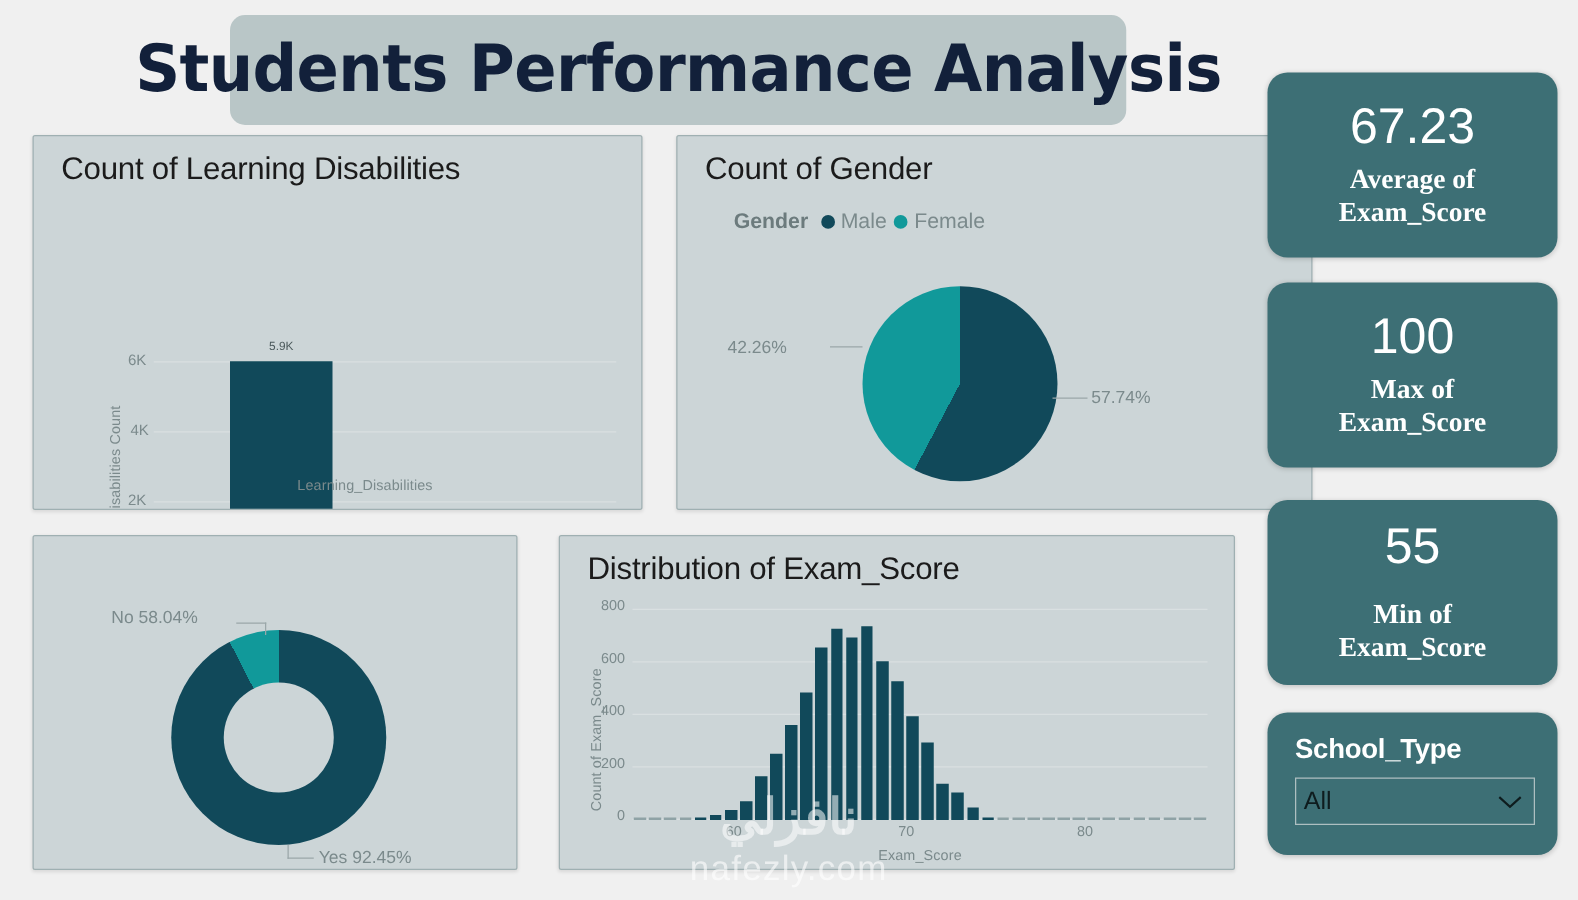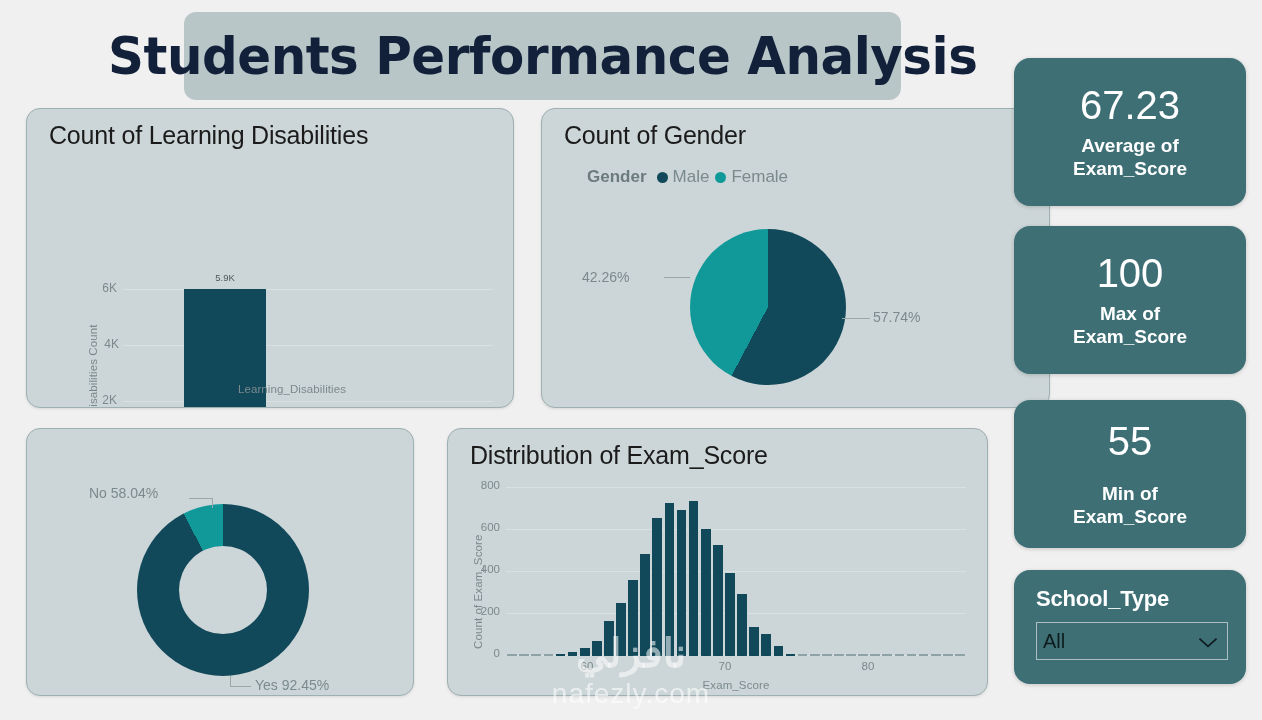--- a/index.html
+++ b/index.html
@@ -27,21 +27,21 @@
     color: #12203a;
     transform: scaleX(0.96);
     white-space: nowrap;
   }
 
   
   .viz {
     position: absolute;
     background: #ccd5d7;
     border: 1px solid #9fb0b2;
-    border-radius: 14px;
+    border-radius: 2px;
     box-shadow: 0 1px 3px rgba(0,0,0,.10);
     overflow: hidden;
   }
   .viz-title {
     position: absolute; left: 22px; top: 12px;
     font-size: 25px; font-weight: 400; color: #1b1b1b;
     letter-spacing: -.2px; white-space: nowrap;
   }
 
   
@@ -91,21 +91,21 @@
   .kpi {
     position: absolute; left: 1014px; width: 232px;
     background: #3d6f75;
     border-radius: 16px;
     box-shadow: 0 1px 4px rgba(0,0,0,.18);
     display: flex; flex-direction: column;
     align-items: center; justify-content: center;
     color: #ffffff; text-align: center;
   }
   .kpi-value { font-size: 40px; font-weight: 400; line-height: 1.05; }
-  .kpi-label { font-size: 19px; font-weight: 700; line-height: 1.22; margin-top: 8px; }
+  .kpi-label { font-size: 22px; font-weight: 700; line-height: 1.22; margin-top: 8px; font-family: Liberation Serif, serif; }
   #kpi-avg { top: 58px;  height: 148px; }
   #kpi-max { top: 226px; height: 148px; }
   #kpi-min { top: 400px; height: 148px; gap: 12px; }
 
   
   #slicer {
     position: absolute; left: 1014px; top: 570px;
     width: 232px; height: 114px;
     background: #3d6f75; border-radius: 16px;
     box-shadow: 0 1px 4px rgba(0,0,0,.18);

